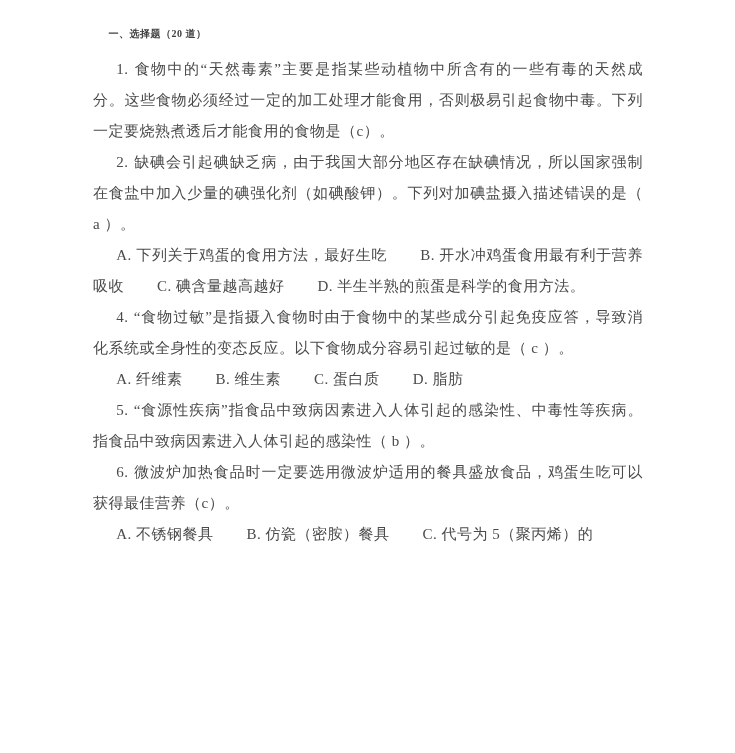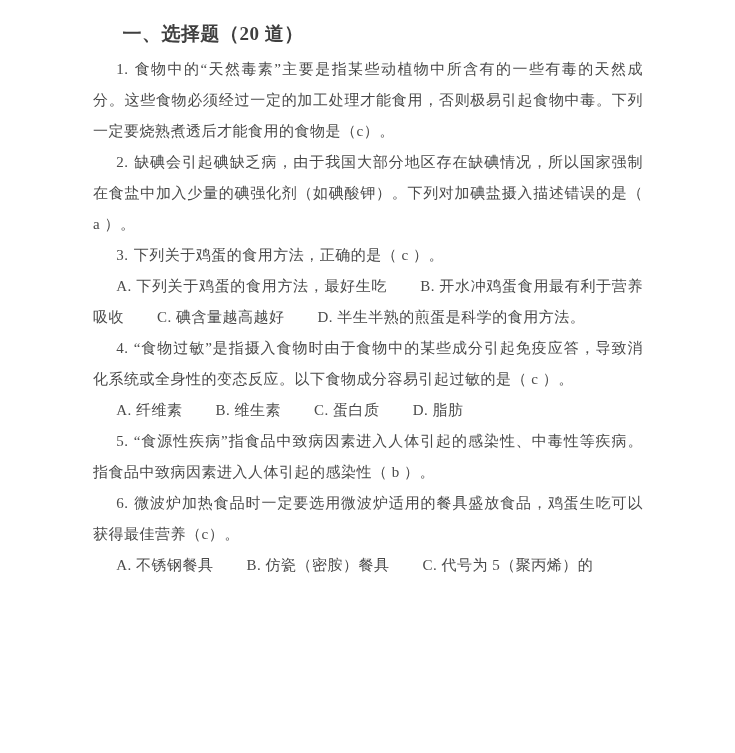--- a/index.html
+++ b/index.html
@@ -16,21 +16,21 @@
     box-sizing: border-box;
     padding: 18px 92px 0 93px;
     font-family: "Liberation Serif", "DejaVu Serif", serif;
     color: #4a4a4a;
     font-size: 15px;
     line-height: 31px;
     letter-spacing: 0.5px;
   }
   .doc-title {
     margin: 0 0 5px 0;
-    font-size: 19px;
+    font-size: 10px;
     font-weight: bold;
     color: #3f3f3f;
     text-indent: 1.55em;
     line-height: 31px;
   }
   .question { margin: 0; }
   .stem, .options {
     margin: 0;
     text-indent: 1.55em;
     text-align: justify;
@@ -48,21 +48,20 @@
 
   <section class="question">
     <p class="stem"><span class="q-num">1.</span><span>食物中的“天然毒素”主要是指某些动植物中所含有的一些有毒的天然成分。这些食物必须经过一定的加工处理才能食用，否则极易引起食物中毒。下列一定要烧熟煮透后才能食用的食物是（c）。</span></p>
   </section>
 
   <section class="question">
     <p class="stem"><span class="q-num">2.</span><span>缺碘会引起碘缺乏病，由于我国大部分地区存在缺碘情况，所以国家强制在食盐中加入少量的碘强化剂（如碘酸钾）。下列对加碘盐摄入描述错误的是（ a ）。</span></p>
   </section>
 
   <section class="question">
-    <p class="stem"><span class="q-num">3.</span><span>下列关于鸡蛋的食用方法，正确的是（ c ）。</span></p>
     <p class="options">
       <span class="opt">A. 下列关于鸡蛋的食用方法，最好生吃</span><span class="opt">B. 开水冲鸡蛋食用最有利于营养吸收</span><span class="opt">C. 碘含量越高越好</span><span class="opt">D. 半生半熟的煎蛋是科学的食用方法。</span>
     </p>
   </section>
 
   <section class="question">
     <p class="stem"><span class="q-num">4.</span><span>“食物过敏”是指摄入食物时由于食物中的某些成分引起免疫应答，导致消化系统或全身性的变态反应。以下食物成分容易引起过敏的是（ c ）。</span></p>
     <p class="options">
       <span class="opt">A. 纤维素</span><span class="opt">B. 维生素</span><span class="opt">C. 蛋白质</span><span class="opt">D. 脂肪</span>
     </p>

